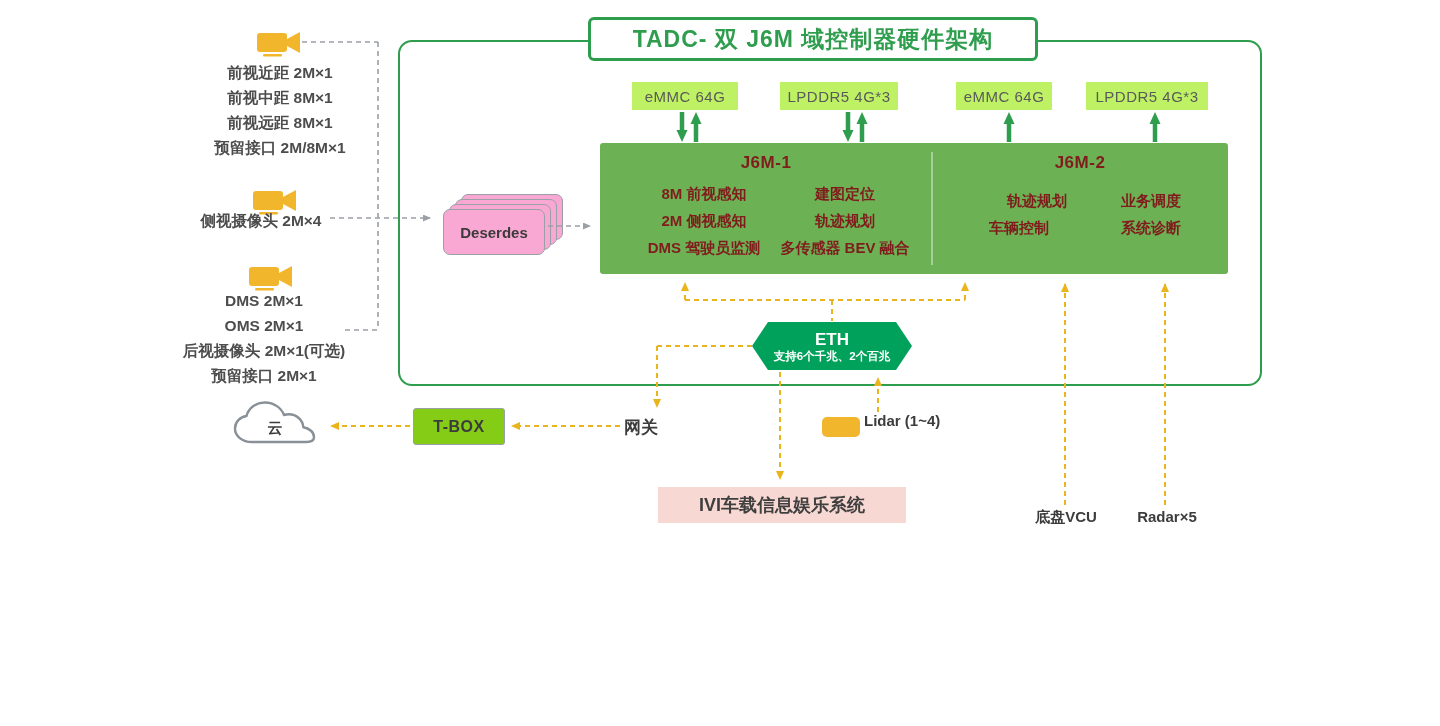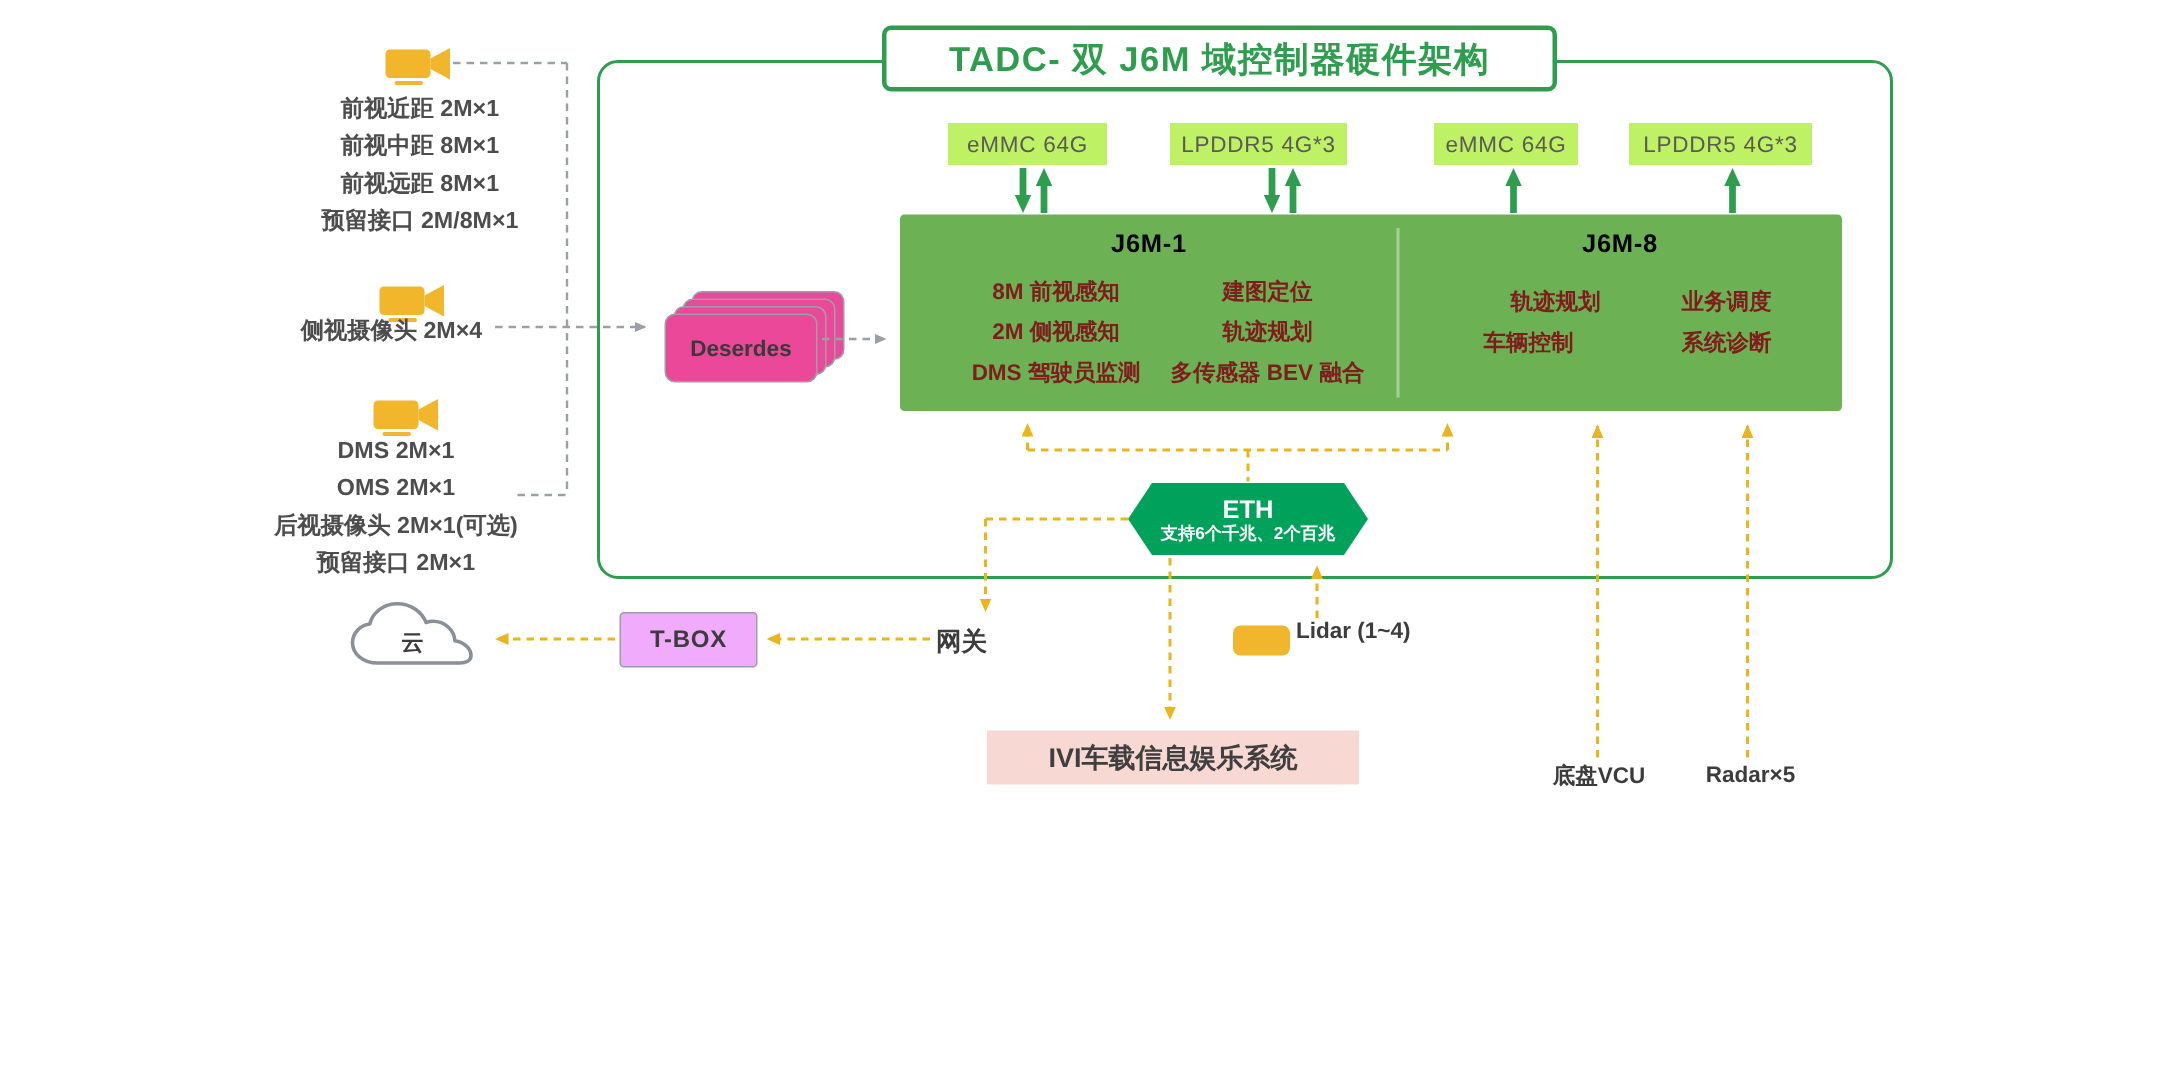--- a/index.html
+++ b/index.html
@@ -12,37 +12,37 @@
   .title-box{left:588px;top:17px;width:444px;height:38px;border:3px solid #2e9e4e;border-radius:6px;
     background:#fff;display:flex;align-items:center;justify-content:center;font-size:23px;font-weight:800;
     color:#2e9e4e;letter-spacing:1px;z-index:5;white-space:nowrap;}
   
   .container{left:398px;top:40px;width:860px;height:342px;border:2.5px solid #2e9e4e;border-radius:14px;background:#fff;}
   
   .mem{top:82px;height:28px;background:#bef264;color:#5a5a5a;font-weight:400;font-size:15px;
     display:flex;align-items:center;justify-content:center;letter-spacing:.5px;white-space:nowrap;}
   
   .soc{left:600px;top:143px;width:628px;height:131px;background:#6db155;border-radius:3px;}
-  .soc-title{position:absolute;text-align:center;font-size:17px;font-weight:800;color:#000000;letter-spacing:.5px;}
+  .soc-title{position:absolute;text-align:center;font-size:17px;font-weight:800;color:#7f1d1d;letter-spacing:.5px;}
   .soc-item{position:absolute;text-align:center;font-size:15px;font-weight:700;color:#7f1d1d;white-space:nowrap;}
   .soc-divider{position:absolute;left:331px;top:9px;width:1.5px;height:113px;background:rgba(255,255,255,.4);}
   
   .eth{left:752px;top:322px;width:160px;height:48px;background:#00a15a;
     clip-path:polygon(16px 0,144px 0,100% 50%,144px 100%,16px 100%,0 50%);
     display:flex;flex-direction:column;align-items:center;justify-content:center;color:#fff;z-index:4;}
   .eth-title{font-size:17px;font-weight:800;line-height:19px;}
   .eth-sub{font-size:11.5px;font-weight:700;line-height:14px;white-space:nowrap;}
   
   .cam-label{text-align:center;font-size:15.5px;font-weight:700;color:#4d4d4d;line-height:25px;white-space:nowrap;}
   
-  .deserdes-card{position:absolute;width:100px;height:44px;background:#ec4899;border:1.6px solid #9aa0a6;border-radius:7px;}
+  .deserdes-card{position:absolute;width:100px;height:44px;background:#f9a8d4;border:1.6px solid #9aa0a6;border-radius:7px;}
   .deserdes-text{display:flex;align-items:center;justify-content:center;font-size:15px;font-weight:700;color:#3a3a3a;}
   
   .node-text{font-weight:700;color:#3c3c3c;white-space:nowrap;}
-  .tbox{left:413px;top:408px;width:90px;height:35px;border:1.6px solid #9aa0a6;border-radius:3px;background:#f0abfc;
+  .tbox{left:413px;top:408px;width:90px;height:35px;border:1.6px solid #9aa0a6;border-radius:3px;background:#84cc16;
     display:flex;align-items:center;justify-content:center;font-size:16px;font-weight:700;color:#3c3c3c;letter-spacing:.5px;}
   .ivi{left:658px;top:487px;width:248px;height:36px;background:#f8d8d2;display:flex;align-items:center;
     justify-content:center;font-size:18px;font-weight:800;color:#3f3f3f;}
   .lidar-icon{left:822px;top:417px;width:38px;height:20px;background:#f2b62c;border-radius:5px;}
   svg.overlay{position:absolute;left:0;top:0;z-index:3;pointer-events:none;}
   .yl{stroke:#eab51b;stroke-width:2;stroke-dasharray:5 4;fill:none;}
   .gl{stroke:#9aa0a6;stroke-width:1.6;stroke-dasharray:5 4;fill:none;}
   .garrow{position:absolute;}
 </style>
 </head>
@@ -54,21 +54,21 @@
 
   <div class="abs soc">
     <div class="soc-divider"></div>
     <div class="soc-title" style="left:0;top:10px;width:332px;">J6M-1</div>
     <div class="soc-item" style="left:34px;top:42px;width:140px;">8M 前视感知</div>
     <div class="soc-item" style="left:34px;top:69px;width:140px;">2M 侧视感知</div>
     <div class="soc-item" style="left:34px;top:96px;width:140px;">DMS 驾驶员监测</div>
     <div class="soc-item" style="left:170px;top:42px;width:150px;">建图定位</div>
     <div class="soc-item" style="left:170px;top:69px;width:150px;">轨迹规划</div>
     <div class="soc-item" style="left:170px;top:96px;width:150px;">多传感器 BEV 融合</div>
-    <div class="soc-title" style="left:332px;top:10px;width:296px;">J6M-8</div>
+    <div class="soc-title" style="left:332px;top:10px;width:296px;">J6M-2</div>
     <div class="soc-item" style="left:377px;top:49px;width:120px;">轨迹规划</div>
     <div class="soc-item" style="left:359px;top:76px;width:120px;">车辆控制</div>
     <div class="soc-item" style="left:491px;top:49px;width:120px;">业务调度</div>
     <div class="soc-item" style="left:491px;top:76px;width:120px;">系统诊断</div>
   </div>
 
   <div class="abs mem" style="left:632px;width:106px;">eMMC 64G</div>
   <div class="abs mem" style="left:780px;width:118px;">LPDDR5 4G*3</div>
   <div class="abs mem" style="left:956px;width:96px;">eMMC 64G</div>
   <div class="abs mem" style="left:1086px;width:122px;">LPDDR5 4G*3</div>

